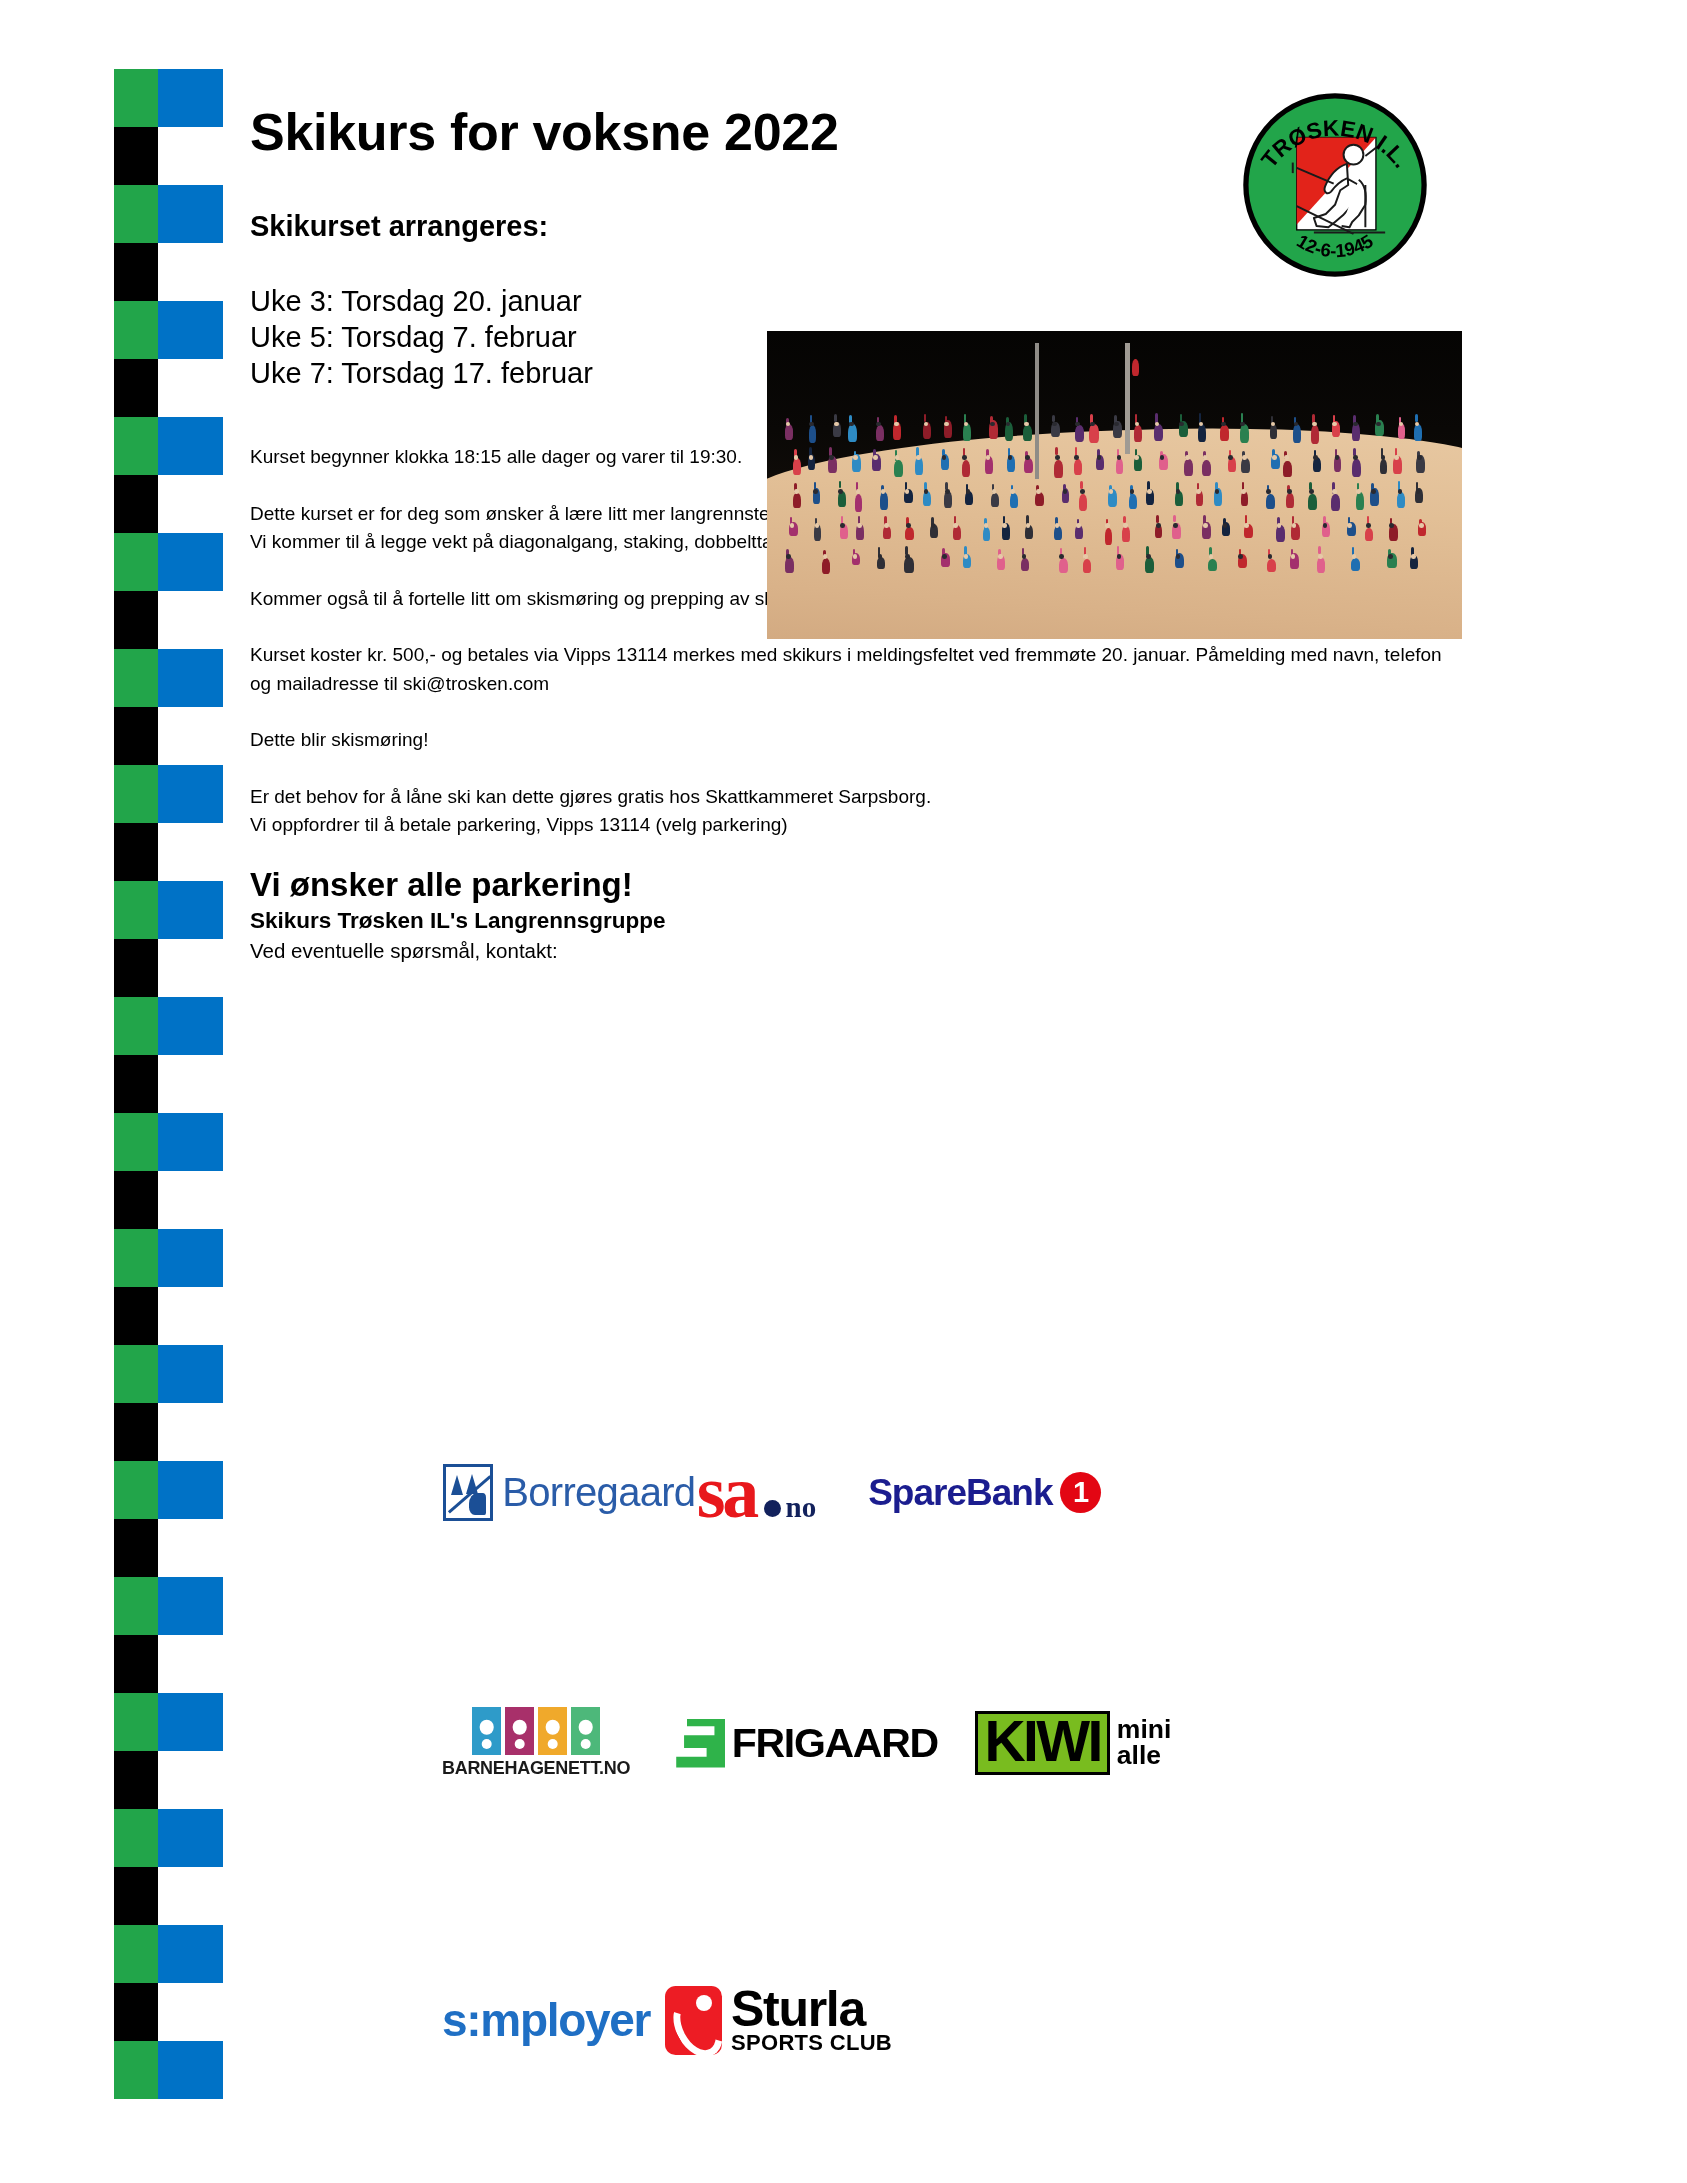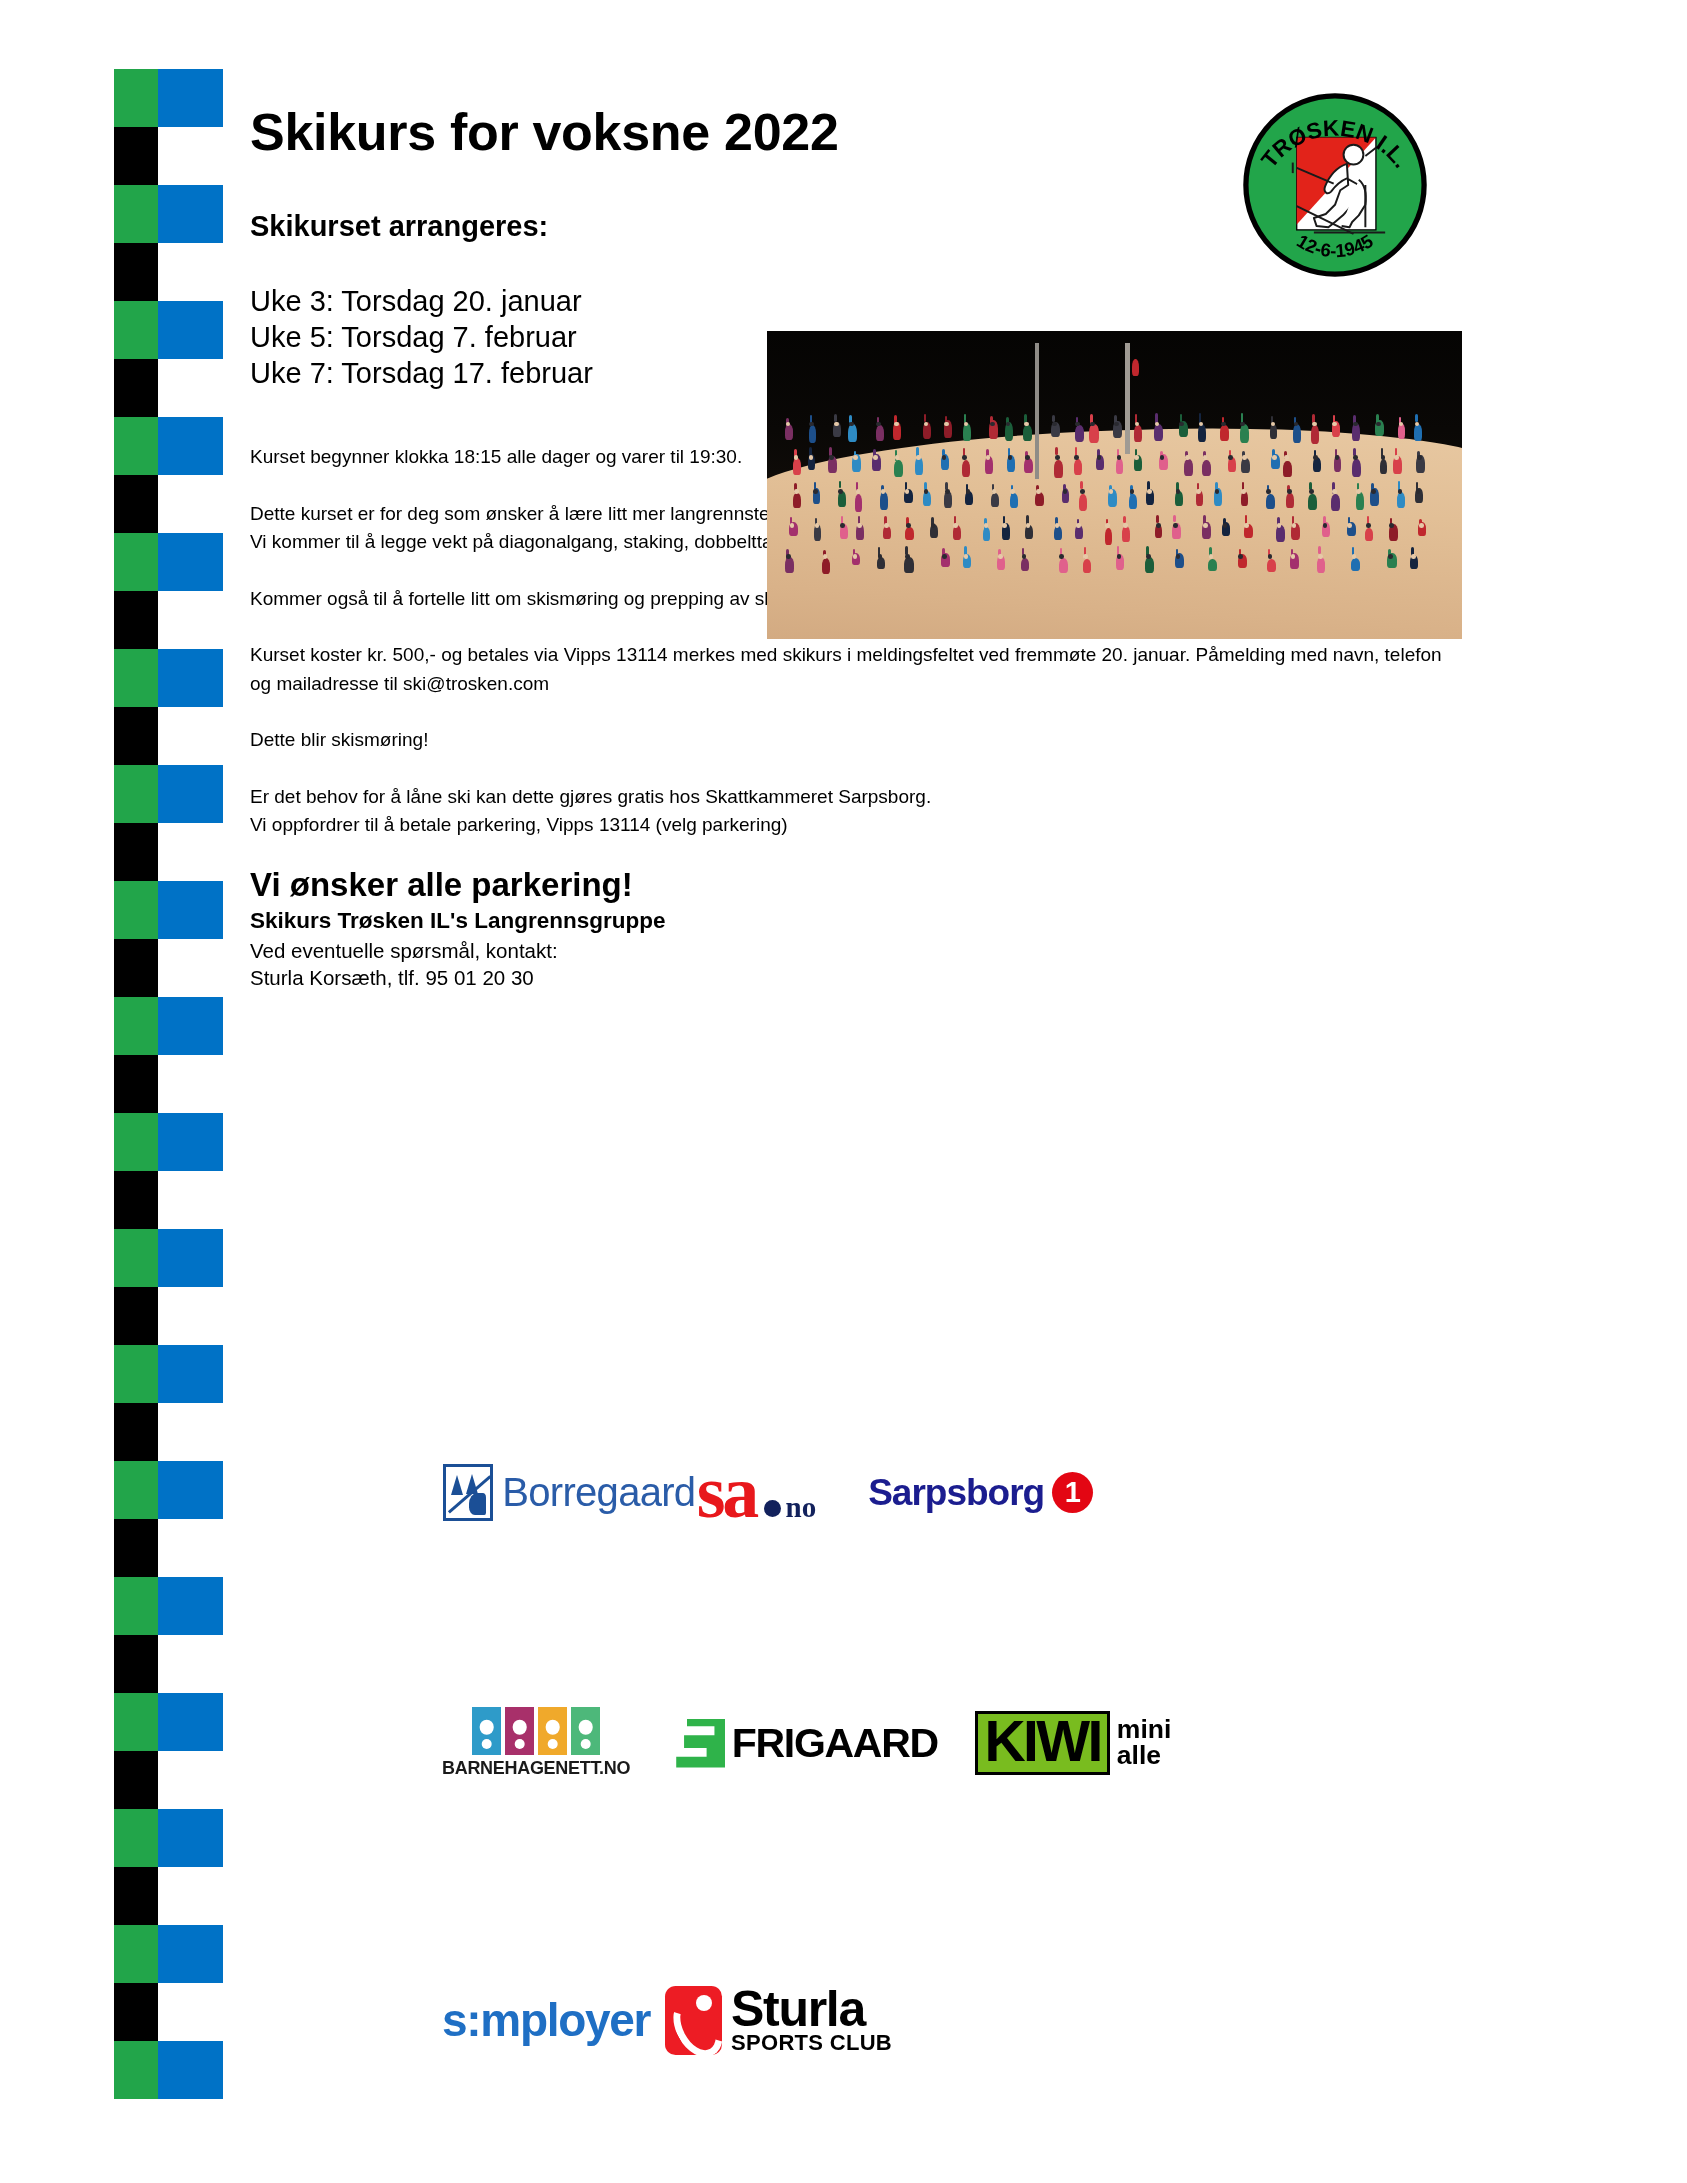--- a/index.html
+++ b/index.html
@@ -465,21 +465,20 @@
     <p>Kurset koster kr. 500,- og betales via Vipps 13114 merkes med skikurs i meldingsfeltet ved fremmøte 20. januar.  Påmelding med navn, telefon og mailadresse til ski@trosken.com</p>
     <p>Dette blir skismøring!</p>
     <p style="white-space:pre-line;">Er det behov for å låne ski kan dette gjøres gratis hos Skattkammeret Sarpsborg.
 Vi oppfordrer til å betale parkering, Vipps 13114 (velg parkering)</p>
   </div>
 
   <div id="closing-block">
     <h2 id="closing-heading">Vi ønsker alle parkering!</h2>
     <p id="closing-signature">Skikurs Trøsken IL's Langrennsgruppe</p>
     <p class="contact-line">Ved eventuelle spørsmål, kontakt:</p>
-    <p class="contact-line">Sturla Korsæth, tlf. 95 01 20 30</p>
   </div>
 
 </div>
 
 <div id="group-photo">
   <div class="photo-sky"></div>
   <div class="photo-trees"></div>
   <div class="photo-snow"></div>
   <div class="mast m1"></div>
   <div class="mast m2"></div>
@@ -914,21 +913,21 @@
     <span id="borregaard-word">Borregaard</span>
   </div>
 
   <div id="logo-sano">
     <span id="sano-sa">sa</span>
     <span id="sano-dot"></span>
     <span id="sano-no">no</span>
   </div>
 
   <div id="logo-sparebank">
-    <span id="sparebank-word">Sarpsborg</span>
+    <span id="sparebank-word">SpareBank</span>
     <span id="sparebank-badge">1</span>
   </div>
 
 </div>
 
 <div class="sponsor-row" id="sponsor-row-2">
 
   <div id="logo-barnehagenett">
     <div id="bhn-tiles">
       <div class="bhn-tile" style="background:#2e9bc9">

